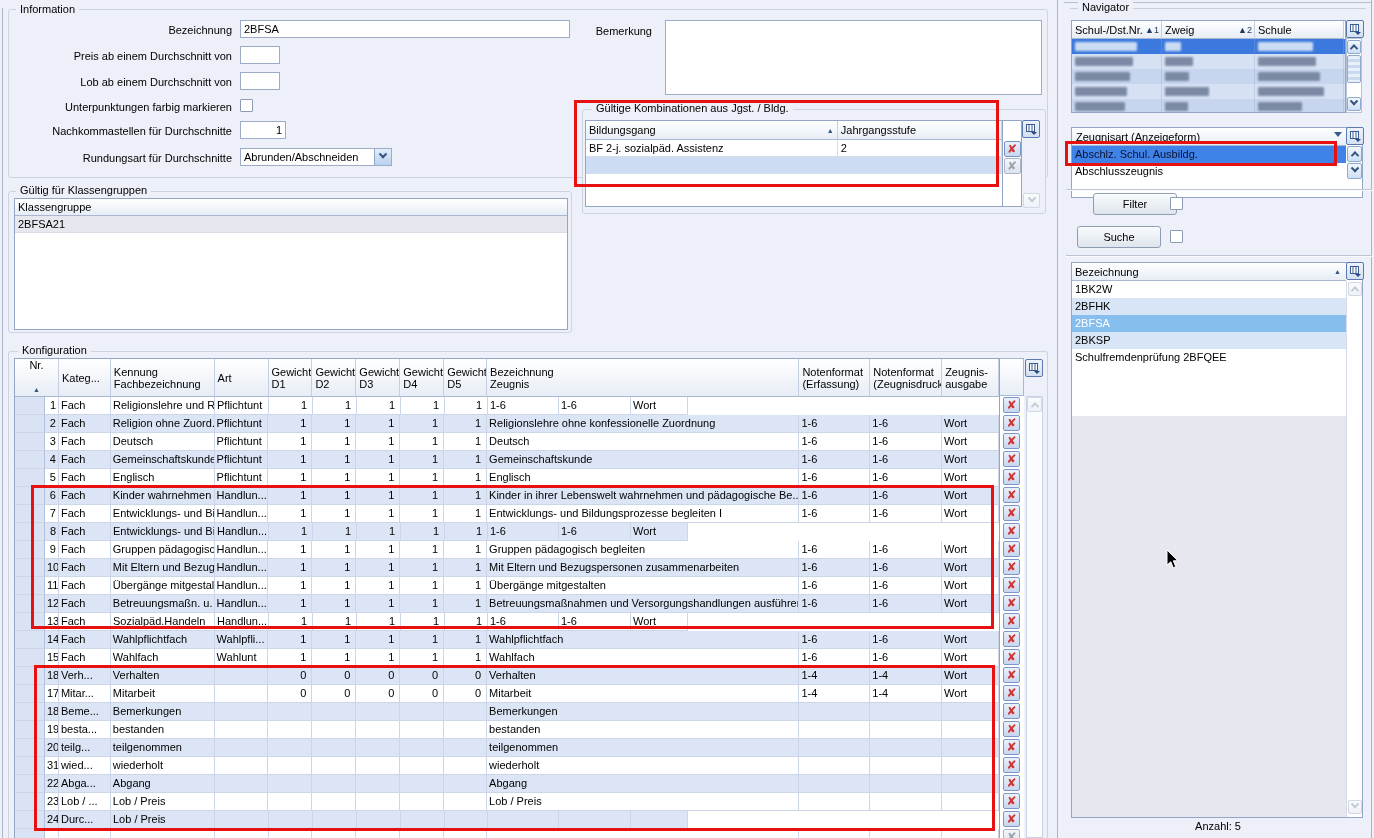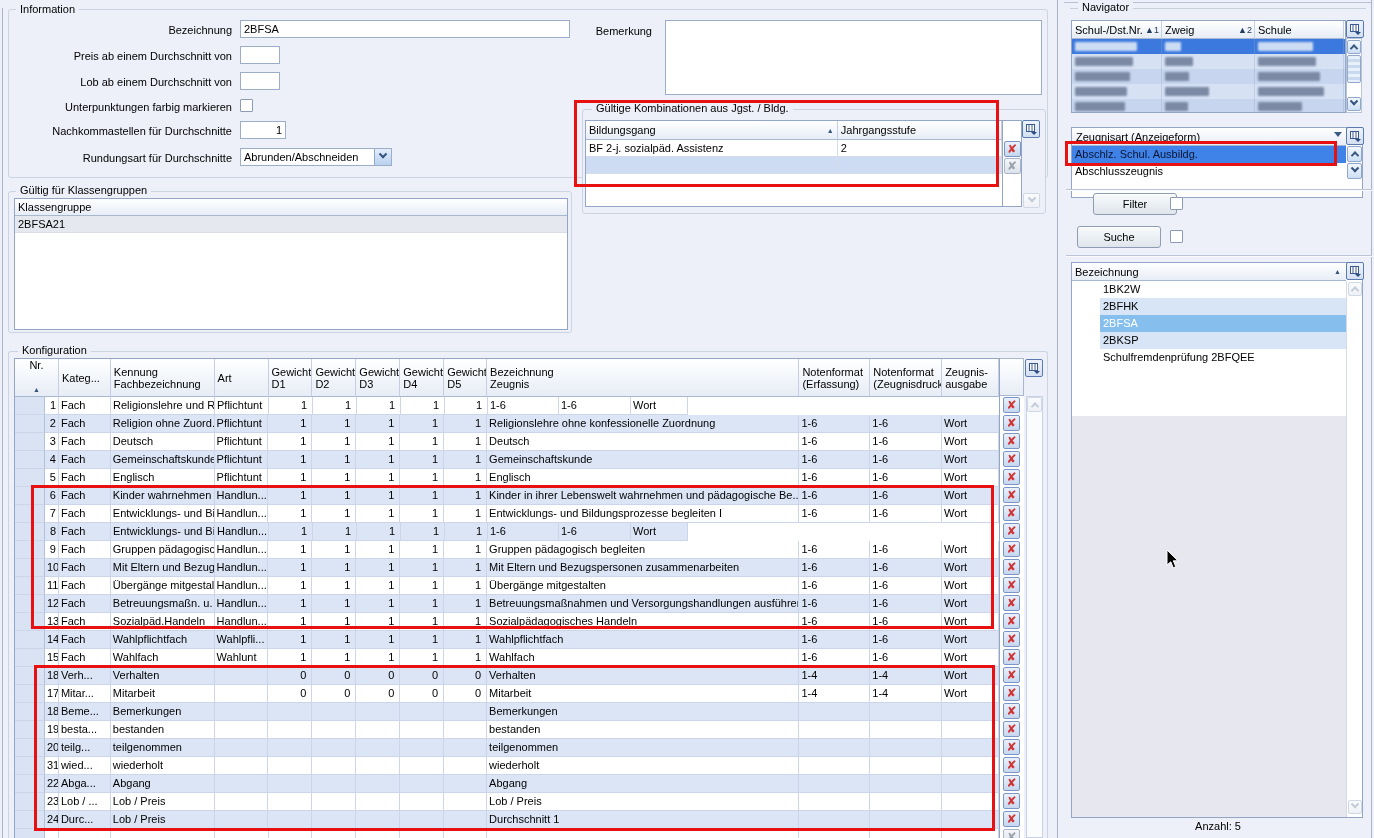--- a/index.html
+++ b/index.html
@@ -107,21 +107,21 @@
   #zg-box { position:absolute; left:1071px; top:127px; width:292px; height:71px; border:1px solid #93a6c6; background:#fff; overflow:hidden; }
   #zg-header { position:absolute; left:0; top:0; width:274px; height:18px; display:flex; align-items:center; justify-content:space-between;
                padding:0 4px; border-bottom:1px solid #a9b7cf; background:linear-gradient(#ffffff,#e7edf6); }
   .zgrow { position:absolute; left:0; width:274px; height:17px; line-height:16px; padding:0 3px; white-space:nowrap; overflow:hidden; }
   #zg-row1 { top:18px; background:#4083e8; color:#0a1430; }
   #zg-row2 { top:35px; background:#fff; }
 
   #bz-box { position:absolute; left:1071px; top:262px; width:292px; height:556px; border:1px solid #93a6c6; background:#fff; overflow:hidden; }
   #bz-header { position:absolute; left:0; top:0; width:274px; height:18px; display:flex; align-items:center; justify-content:space-between;
                padding:0 5px 0 3px; border-bottom:1px solid #a9b7cf; background:linear-gradient(#ffffff,#e7edf6); }
-  .bzrow { position:absolute; left:0; width:274px; height:17px; line-height:16px; padding:0 3px; white-space:nowrap; overflow:hidden;margin-left:28px; }
+  .bzrow { position:absolute; left:0; width:274px; height:17px; line-height:16px; padding:0 3px; white-space:nowrap; overflow:hidden; }
   .bzrow.alt { background:#d7e5f7; }
   .bzrow.sel { background:#86bfee; color:#fff; }
   #bz-gray { position:absolute; left:0; top:153px; width:274px; height:402px; background:#e7e8ef; }
   #bz-sbtrack { position:absolute; left:274px; top:18px; width:17px; height:537px; background:#fff; border-left:1px solid #d4dbe6; }
 
   .annot { position:absolute; border:3px solid #e81111; z-index:50; pointer-events:none; }
   .vline { position:absolute; width:1px; background:#aab4c6; }
   .hline { position:absolute; height:1px; background:#b6c0d2; }
   .titleline { position:absolute; border-top:1px solid #c8d0de; }
   #status-anzahl { position:absolute; left:1064px; top:820px; width:308px; text-align:center; }
@@ -452,21 +452,20 @@
           <div class="kc c0 w30"></div>
           <div class="kc c1 w14 num">13</div>
           <div class="kc w52">Fach</div>
           <div class="kc w104">Sozialpäd.Handeln</div>
           <div class="kc w54">Handlun...</div>
           <div class="kc w44 num">1</div>
           <div class="kc w44 num">1</div>
           <div class="kc w44 num">1</div>
           <div class="kc w44 num">1</div>
           <div class="kc w43 num">1</div>
-          <div class="kc w313">Sozialpädagogisches Handeln</div>
           <div class="kc w71">1-6</div>
           <div class="kc w72">1-6</div>
           <div class="kc w57">Wort</div>
         </div>
 
         <div class="krow alt">
           <div class="kc c0 w30"></div>
           <div class="kc c1 w14 num">14</div>
           <div class="kc w52">Fach</div>
           <div class="kc w104">Wahlpflichtfach</div>
@@ -639,21 +638,20 @@
           <div class="kc c0 w30"></div>
           <div class="kc c1 w14 num">24</div>
           <div class="kc w52">Durc...</div>
           <div class="kc w104">Lob / Preis</div>
           <div class="kc w54"></div>
           <div class="kc w44 num"></div>
           <div class="kc w44 num"></div>
           <div class="kc w44 num"></div>
           <div class="kc w44 num"></div>
           <div class="kc w43 num"></div>
-          <div class="kc w313">Durchschnitt 1</div>
           <div class="kc w71"></div>
           <div class="kc w72"></div>
           <div class="kc w57"></div>
         </div>
       </div>
     <div class="kpartial">
       <div class="kc c0 w30"></div>
         <div class="kc w14"></div>
         <div class="kc w52"></div>
         <div class="kc w104"></div>

